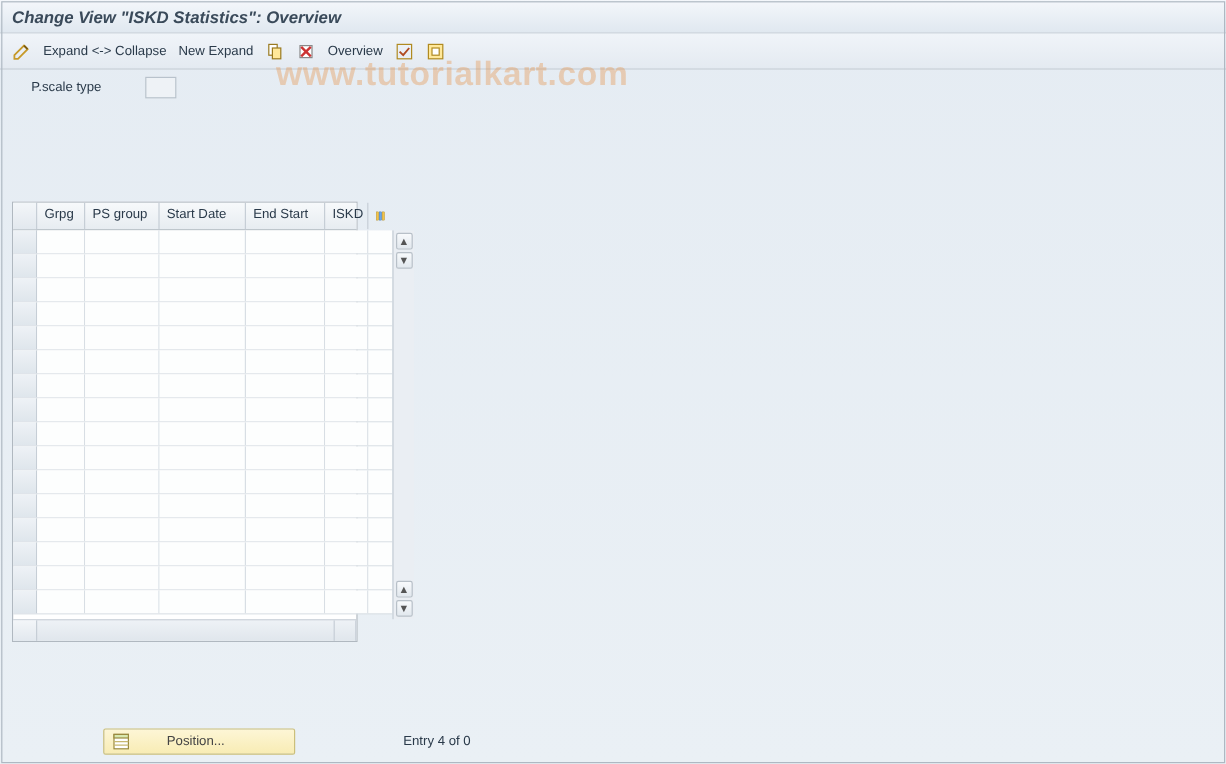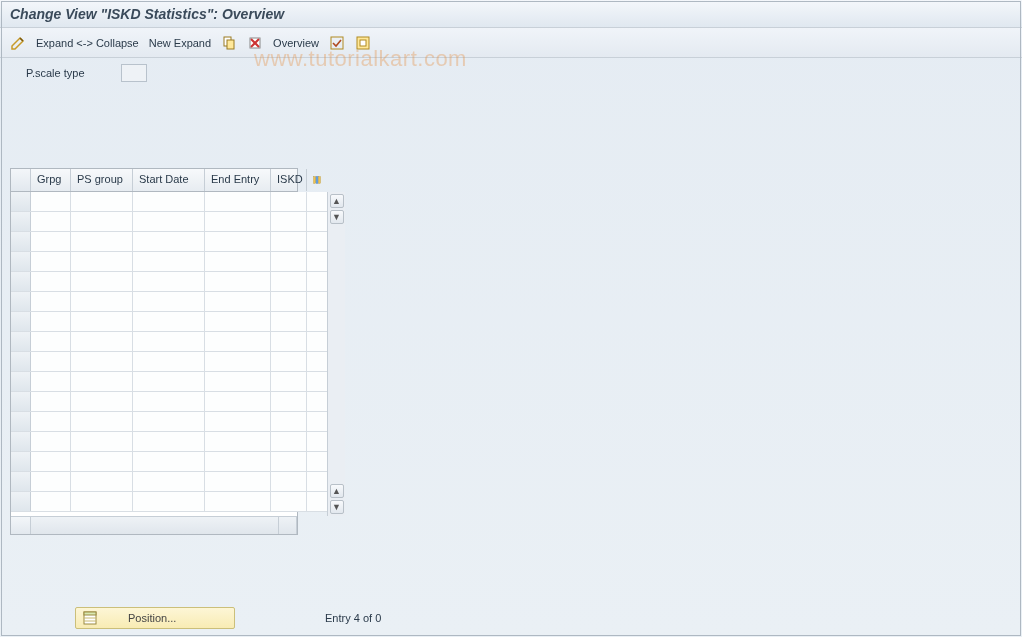--- a/index.html
+++ b/index.html
@@ -37,27 +37,26 @@
       font-size: 11px;
     }
     .tb-item { display: flex; align-items: flex-start; gap: 4px; cursor: pointer; color: #2a3a4a; }
     .icon { display: inline-flex; align-items: center; justify-content: center; width: 16px; height: 16px; }
     .icon svg { width: 16px; height: 16px; }
 
     .watermark {
       position: absolute;
       left: 230px;
       top: 46px;
-      font-size: 22px;
-      font-weight: normal;
+      font-size: 28px;
+      font-weight: bold;
       color: rgba(230, 140, 60, 0.35);
       letter-spacing: 0.5px;
       pointer-events: none;
       user-select: none;
-      margin-left: 24px;
     }
 
     .form-area {
       padding: 6px 10px 12px 26px;
     }
     .field-row {
       display: flex;
       align-items: center;
       margin-bottom: 4px;
     }
@@ -155,23 +154,22 @@
     .grid-footer .fcell {
       border-right: 1px solid #c6ced6;
     }
 
     .bottom-bar {
       position: absolute;
       left: 0; right: 0;
       bottom: 8px;
       display: flex;
       align-items: center;
-      padding-left: 57px;
+      padding-left: 86px;
       gap: 90px;
-      margin-left: 18px;
     }
     .position-btn {
       width: 160px;
       height: 22px;
       background: linear-gradient(to bottom,#fdf6d6,#f8ecb4);
       border: 1px solid #cbbf7a;
       border-radius: 2px;
       display:flex;
       align-items:center;
       font-size: 11px;
@@ -248,21 +246,21 @@
     <input class="field-input" value="" style="">
   </div>
 </div>
 
 <div class="grid-wrap">
   <div class="grid-header">
     <div class="hcell col-sel"></div>
     <div class="hcell col-grpg">Grpg</div>
     <div class="hcell col-psg">PS group</div>
     <div class="hcell col-start">Start Date</div>
-    <div class="hcell col-end">End Entry</div>
+    <div class="hcell col-end">End Start</div>
     <div class="hcell col-iskd">ISKD</div>
     <div class="hcell col-cfg">
       <svg viewBox="0 0 14 14" width="14" height="14">
           <rect x="1" y="1" width="3.5" height="12" fill="#f3c44a" stroke="#a07a10" stroke-width="0.5"></rect>
           <rect x="5.25" y="1" width="3.5" height="12" fill="#6aa8e8" stroke="#2a5a9a" stroke-width="0.5"></rect>
           <rect x="9.5" y="1" width="3.5" height="12" fill="#f3c44a" stroke="#a07a10" stroke-width="0.5"></rect>
         </svg>
     </div>
   </div>
   <div class="grid-body">

